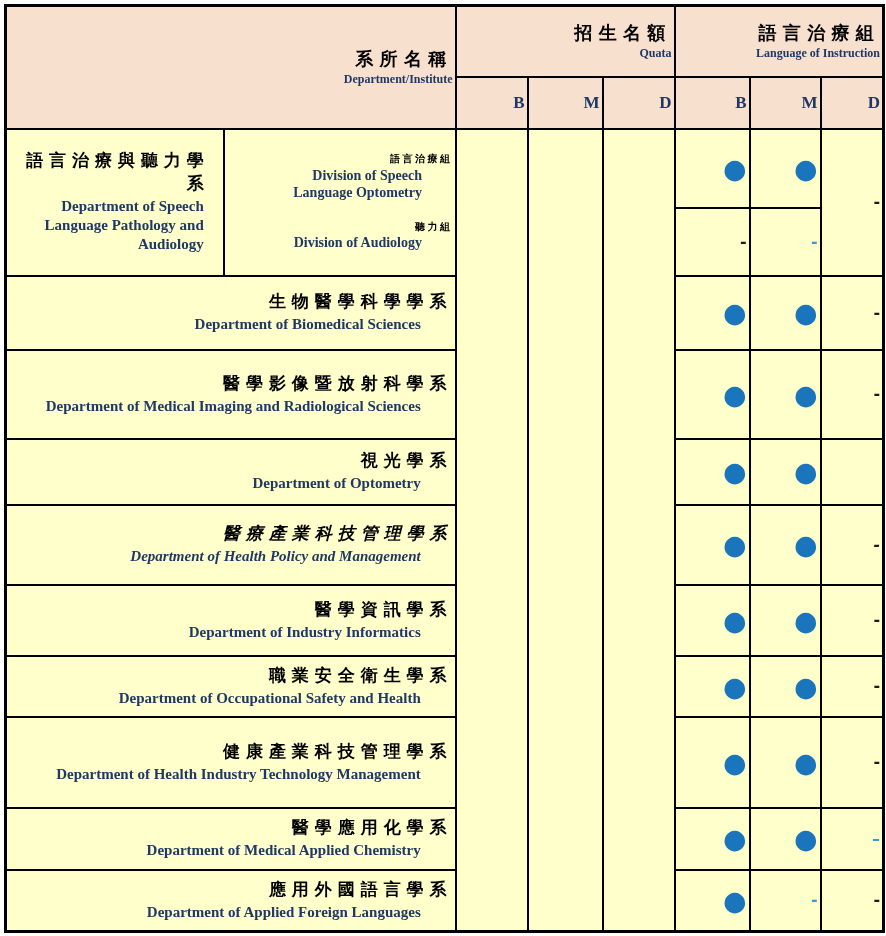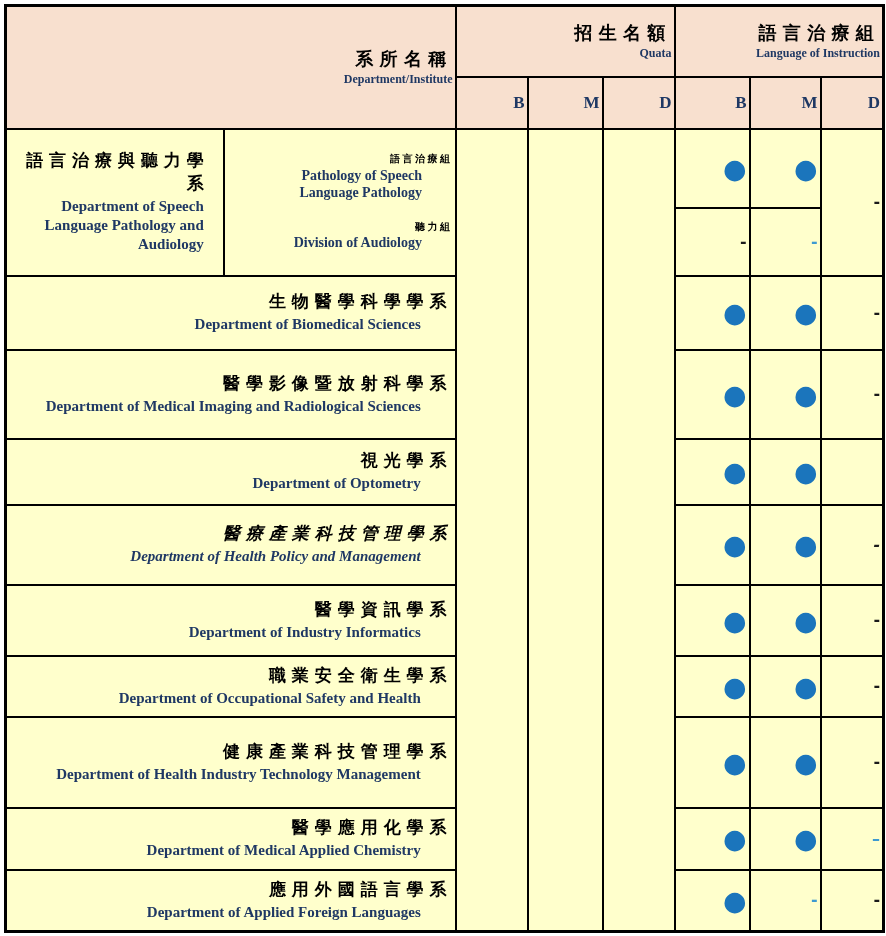--- a/index.html
+++ b/index.html
@@ -120,21 +120,21 @@
   </thead>
   <tbody>
     <tr class="r1a">
       <td rowspan="2" class="dept-speech">
         <div class="zh">語言治療與聽力學系</div>
         <div class="en">Department of Speech Language Pathology and Audiology</div>
       </td>
       <td rowspan="2" class="division-cell">
         <div class="division-block">
           <div class="zh">語言治療組</div>
-          <div class="en">Pathology of Speech Language Pathology</div>
+          <div class="en">Division of Speech Language Optometry</div>
         </div>
         <div class="division-block">
           <div class="zh">聽力組</div>
           <div class="en">Division of Audiology</div>
         </div>
       </td>
       <td rowspan="11"></td>
       <td rowspan="11"></td>
       <td rowspan="11"></td>
       <td><span class="mark" data-color="dot">●</span></td>

